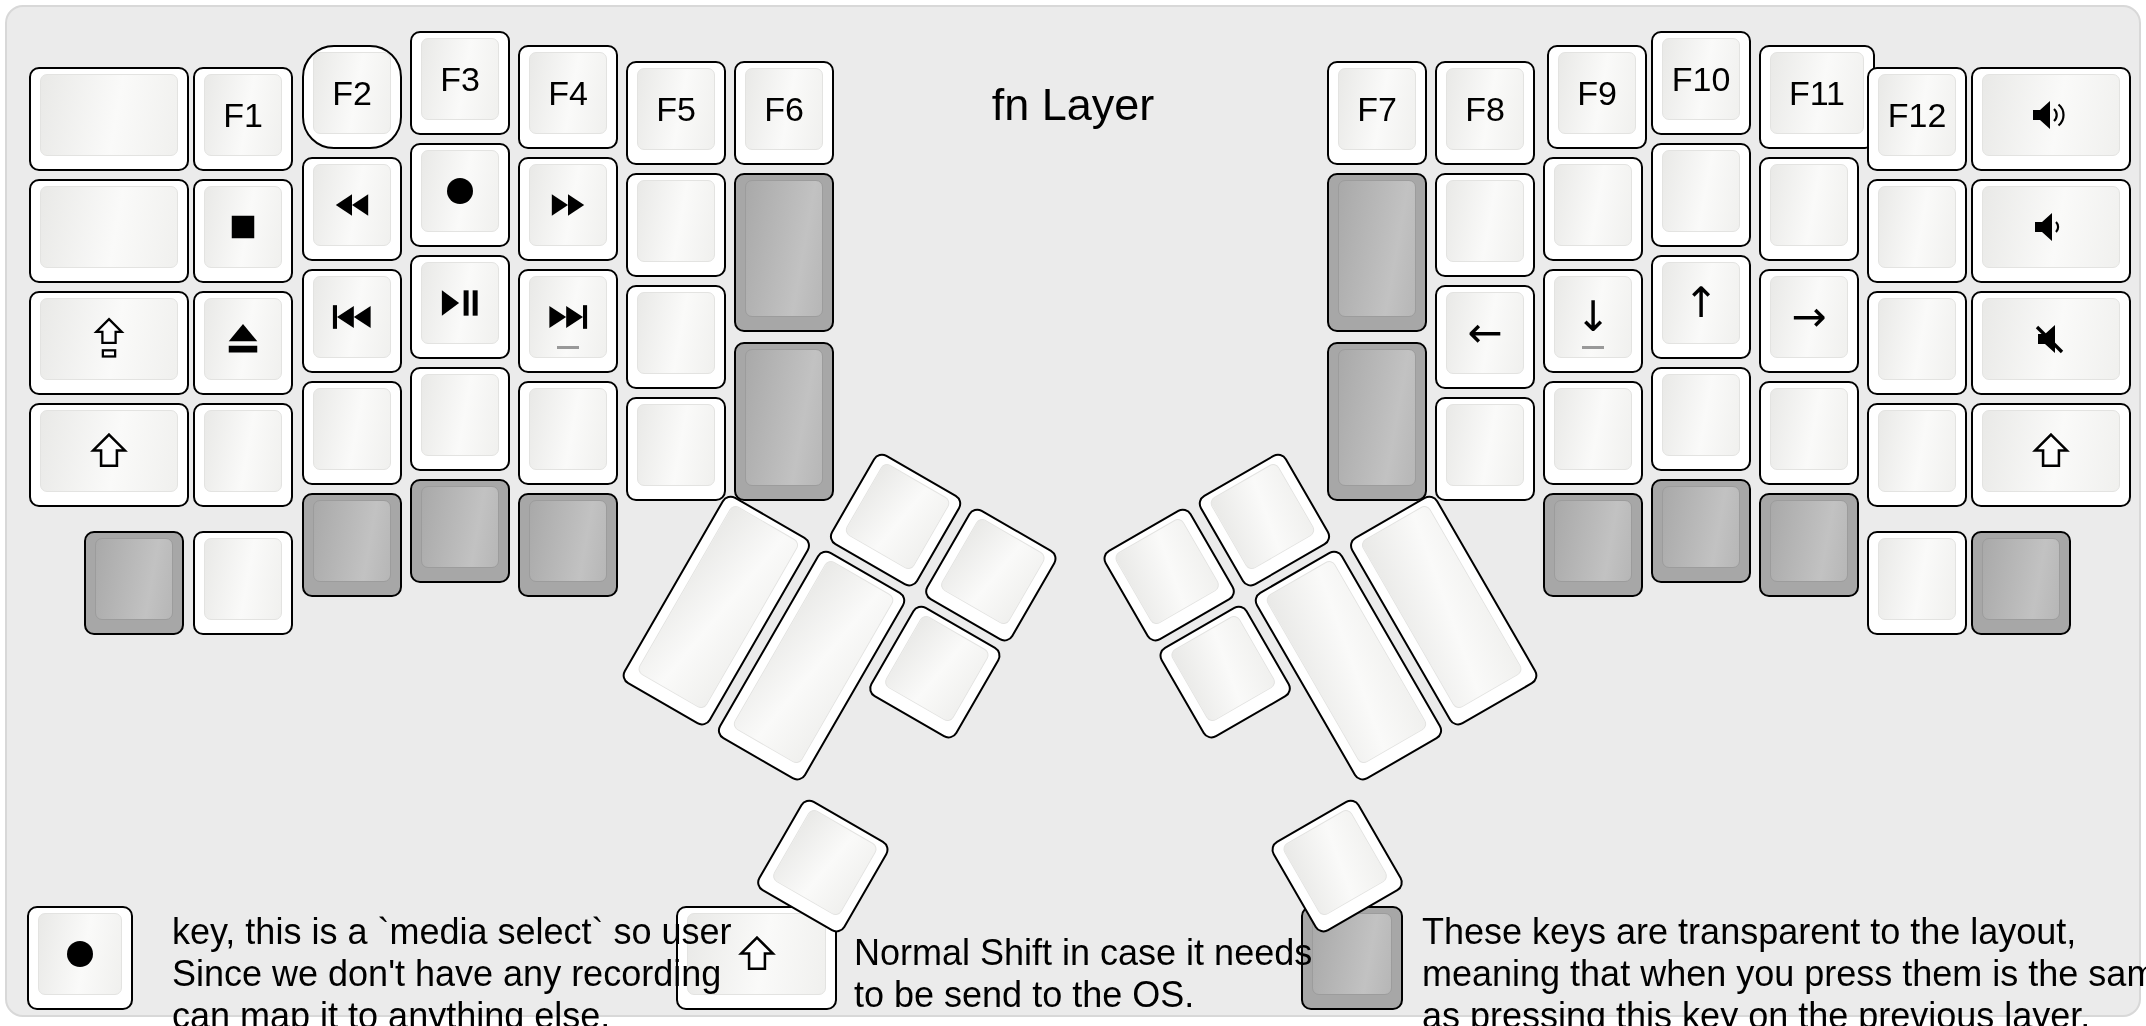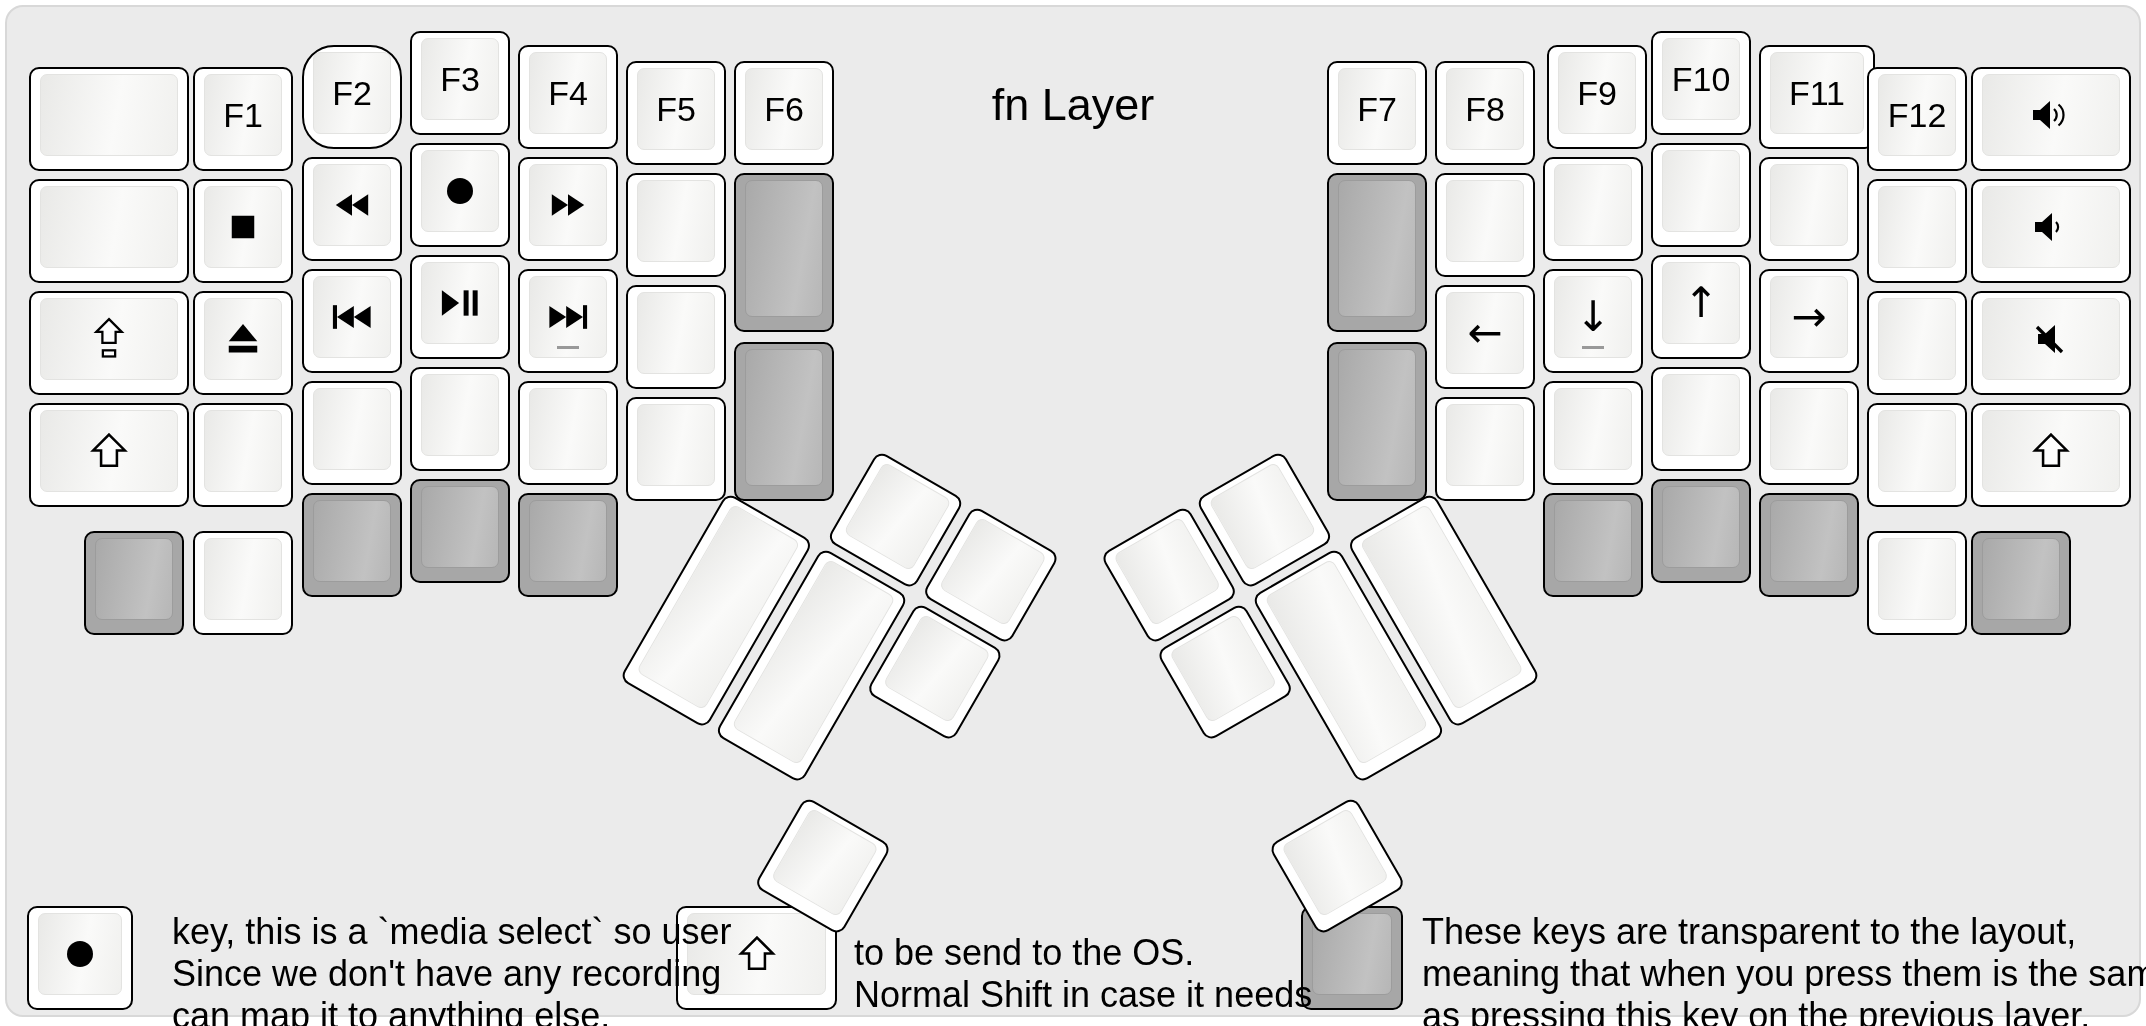--- a/index.html
+++ b/index.html
@@ -426,22 +426,22 @@
           <div class="surf"></div>
         </div>
       </div>
 
     <div class="legend-text t1">
       <div>key, this is a `media select` so user</div>
       <div>Since we don't have any recording</div>
       <div>can map it to anything else.</div>
     </div>
     <div class="legend-text t2">
+      <div>Normal Shift in case it needs</div>
       <div>to be send to the OS.</div>
-      <div>Normal Shift in case it needs</div>
     </div>
     <div class="legend-text t3">
       <div>These keys are transparent to the layout,</div>
       <div>meaning that when you press them is the same</div>
       <div>as pressing this key on the previous layer.</div>
     </div>
   </div>
 </div>
 
 </body></html>

